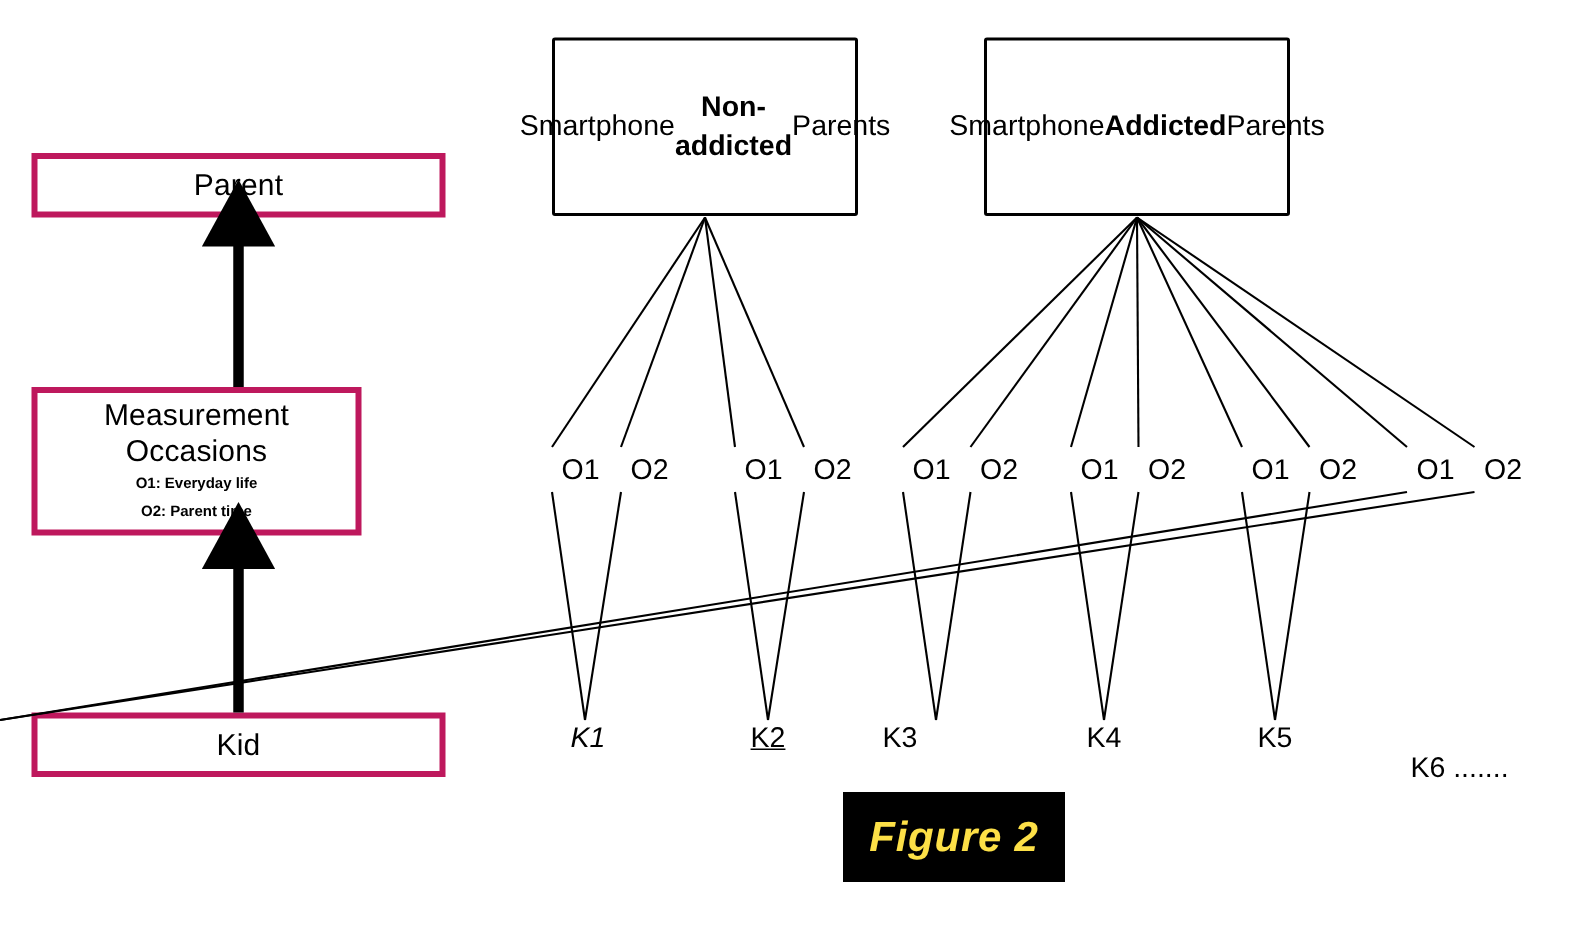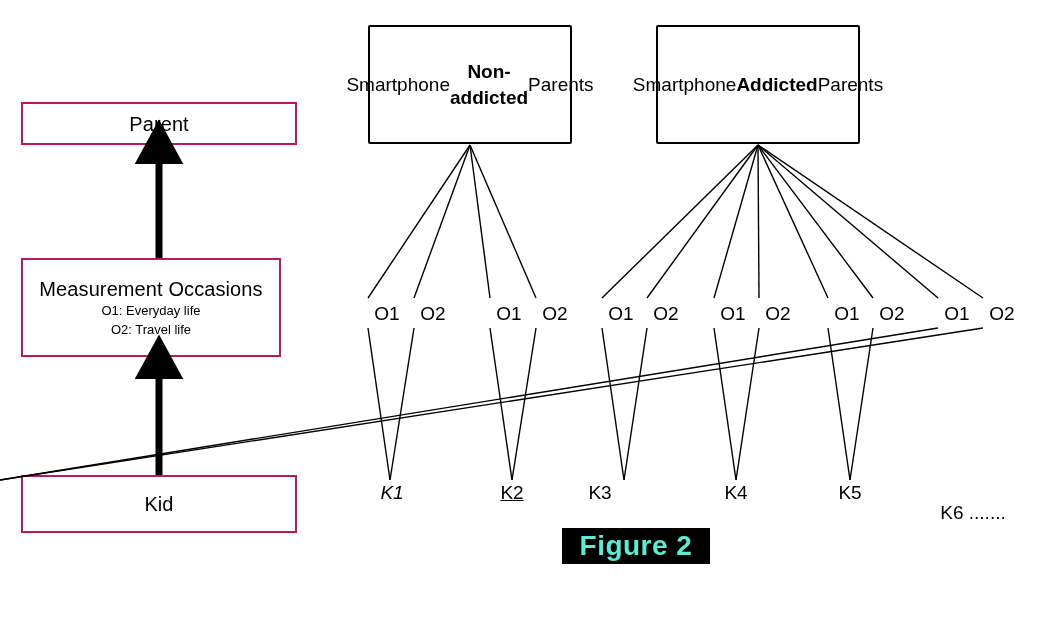--- a/index.html
+++ b/index.html
@@ -14,42 +14,42 @@
     background: #ffffff;
     overflow: hidden;
     font-family: "Liberation Sans", sans-serif;
     color: #000000;
   }
 
   
   .legend-box {
     position: absolute;
     box-sizing: border-box;
-    border: 2px solid #be185d;
+    border: 4px solid #be185d;
     background: #ffffff;
     display: flex;
     flex-direction: column;
     align-items: center;
     justify-content: center;
     text-align: center;
   }
   #parent-box   { left: 21px; top: 102px; width: 276px; height: 43px; }
-  #measure-box  { left: 21px; top: 258px; width: 260px; height: 99px; }
-  #kid-box      { left: 21px; top: 475px; width: 276px; height: 58px; }
+  #measure-box  { left: 21px; top: 258px; width: 220px; height: 99px; }
+  #kid-box      { left: 21px; top: 475px; width: 276px; height: 43px; }
 
   .box-title {
     font-size: 20px;
     line-height: 24px;
     font-weight: 400;
     letter-spacing: 0.1px;
   }
   .box-sub {
-    font-size: 13px;
+    font-size: 10px;
     line-height: 19px;
-    font-weight: 400;
+    font-weight: 700;
   }
 
   
   .group-box {
     position: absolute;
     box-sizing: border-box;
     border: 2px solid #000000;
     border-radius: 2px;
     background: #ffffff;
     display: flex;
@@ -75,29 +75,30 @@
   }
   .o-label { top: 303px; margin-left: 19px; }
   .k-label { top: 482px; }
 
   
   #figure-caption {
     position: absolute;
     left: 562px;
     top: 528px;
     width: 148px;
-    height: 36px;
+    height: 60px;
     background: #000000;
-    color: #5eead4;
+    color: #fde047;
     font-size: 28px;
     font-weight: bold;
     display: flex;
     align-items: center;
     justify-content: center;
     letter-spacing: 0.5px;
+    font-style: italic;
   }
 
   
   #lines {
     position: absolute;
     left: 0;
     top: 0;
     width: 1054px;
     height: 620px;
     pointer-events: none;
@@ -108,21 +109,21 @@
 
 <div id="canvas">
 
   <div class="legend-box" id="parent-box">
     <div class="box-title">Parent</div>
   </div>
 
   <div class="legend-box" id="measure-box">
     <div class="box-title">Measurement Occasions</div>
     <div class="box-sub">O1: Everyday life</div>
-    <div class="box-sub">O2: Travel life</div>
+    <div class="box-sub">O2: Parent time</div>
   </div>
 
   <div class="legend-box" id="kid-box">
     <div class="box-title">Kid</div>
   </div>
 
   <div class="group-box" id="group-nonaddicted">
     <div class="gb-line">Smartphone</div>
     <div class="gb-line bold">Non-addicted</div>
     <div class="gb-line">Parents</div>

